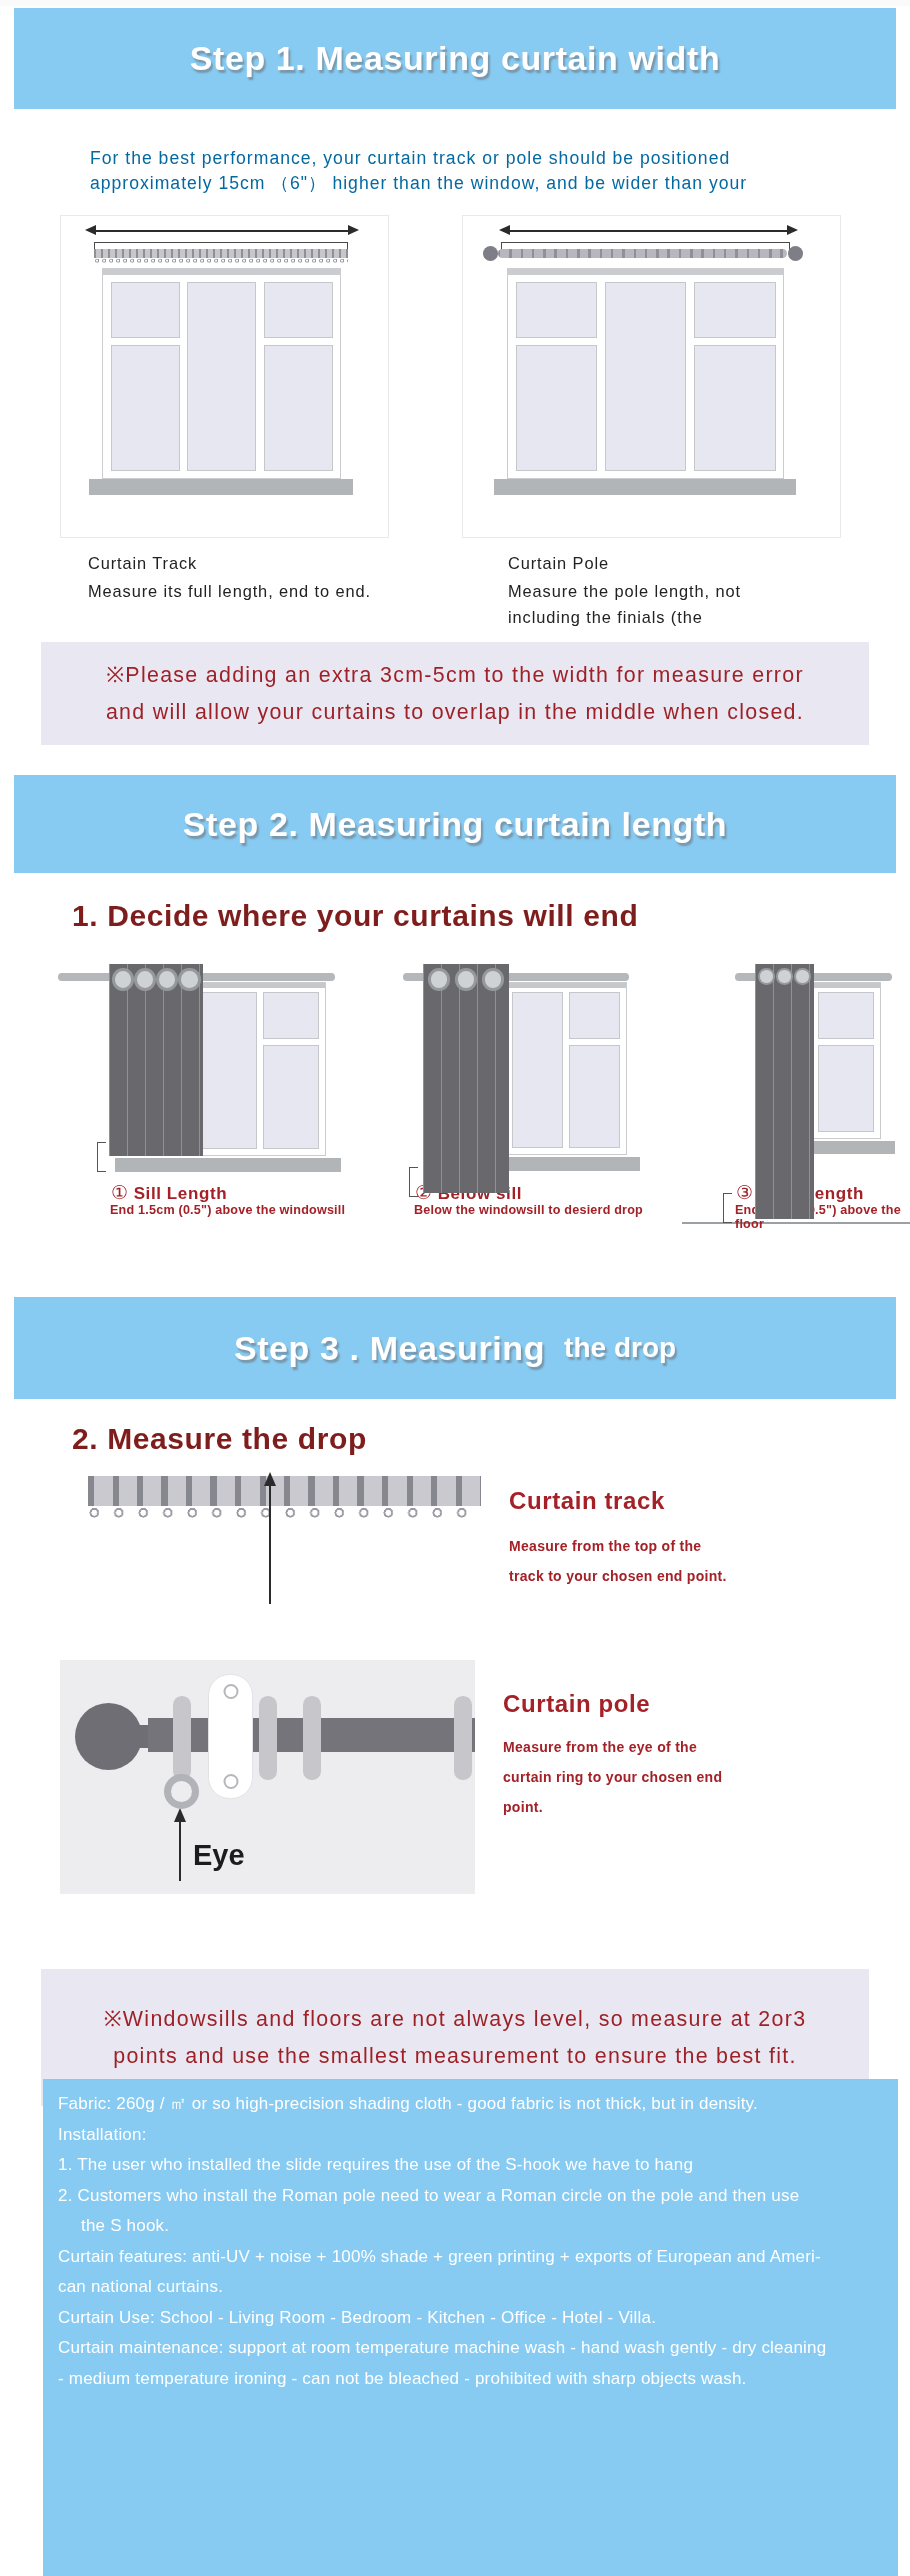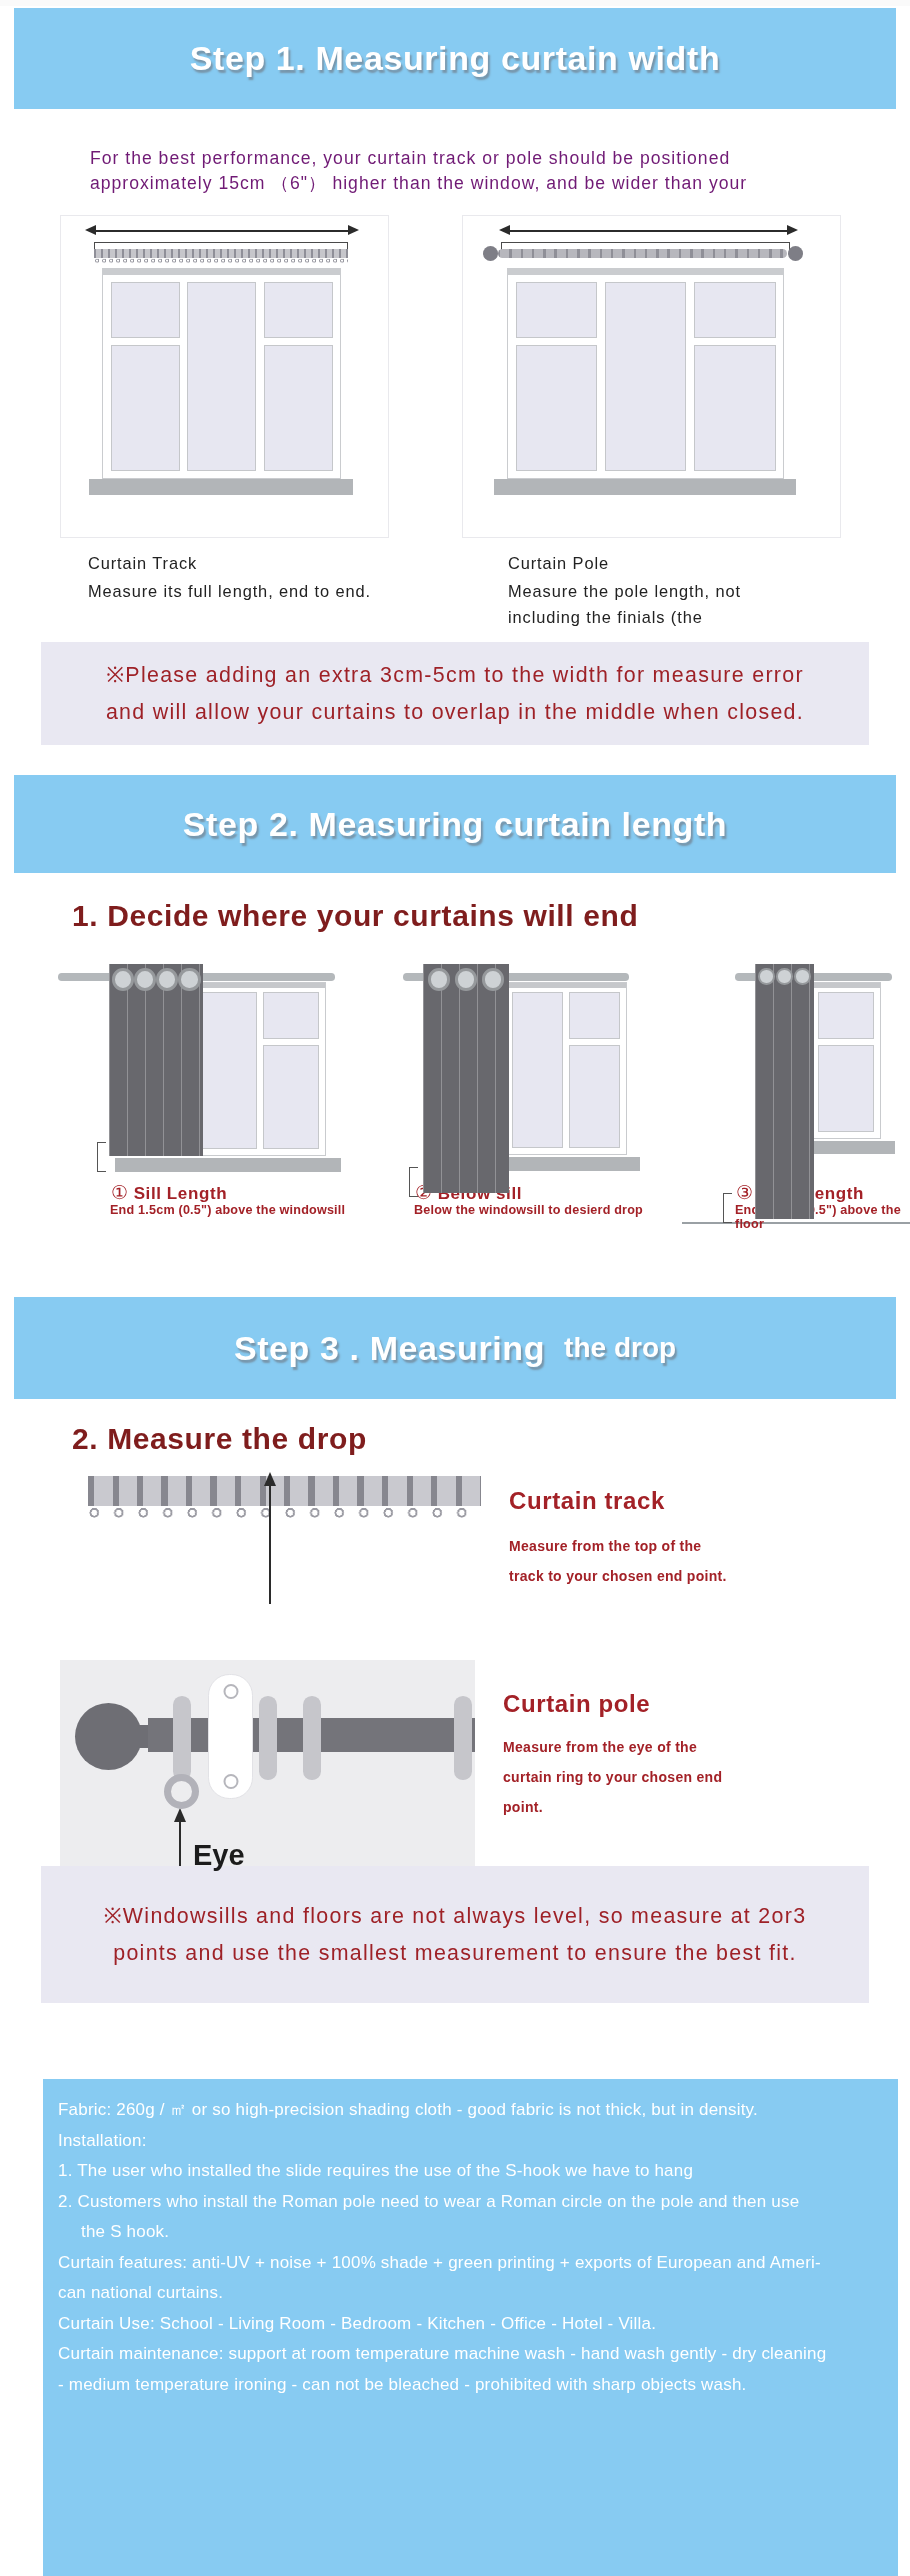--- a/index.html
+++ b/index.html
@@ -11,32 +11,32 @@
         display:flex;align-items:center;justify-content:center;font-weight:bold;
         font-size:34px;letter-spacing:0.6px;
         text-shadow:1.9px 2.5px 1.9px rgba(110,120,130,.65);}
   #band1{top:1.9px;height:101px;}
   #band2{top:769px;height:98px;}
   #band3{top:1291px;height:102px;}
   #band3 .sub{font-size:28px;margin-left:19px;letter-spacing:0;}
 
   
   .intro{position:absolute;left:90px;top:140px;width:774px;font-size:17.6px;
-         line-height:24.5px;letter-spacing:1px;color:#701a75;}
+         line-height:24.5px;letter-spacing:1px;color:#0369a1;}
   .h-black{position:absolute;color:#7f1d1d;font-weight:bold;font-size:30px;letter-spacing:0.6px;}
   .cap-black{position:absolute;color:#222;font-size:16.4px;letter-spacing:0.9px;}
   .red-h{position:absolute;color:#a32127;font-weight:bold;font-size:24px;letter-spacing:0.6px;}
   .red-b{position:absolute;color:#a32127;font-weight:bold;font-size:14px;line-height:30px;letter-spacing:0.3px;}
 
   
   .note{position:absolute;left:41px;width:828px;background:#e9e8f2;color:#9e2127;
         display:flex;flex-direction:column;justify-content:center;text-align:center;
         font-size:21.4px;line-height:37px;letter-spacing:1.3px;}
   #note1{top:636px;height:103px;}
-  #note2{top:1860px;height:137px;}
+  #note2{top:1963px;height:137px;}
 
   
   .diag-box{position:absolute;background:#fff;border:1.3px solid #e9e9ed;}
   .diag-box > div{position:absolute;}
 
   .harrow{height:1.9px;background:#2b2b2b;}
   .harrow::before,.harrow::after{content:"";position:absolute;top:-5px;width:0;height:0;
       border-top:5.7px solid transparent;border-bottom:5.7px solid transparent;}
   .harrow::before{left:-10.7px;border-right:11.3px solid #2b2b2b;}
   .harrow::after{right:-10.7px;border-left:11.3px solid #2b2b2b;}
@@ -107,21 +107,21 @@
            border-radius:50%;border:2.5px solid #b6b6bc;background:#fff;box-sizing:border-box;}
   .p-mount .hole.top{top:8.8px;} .p-mount .hole.bot{bottom:8.8px;}
   .p-mount .slot{position:absolute;left:50%;transform:translateX(-50%);top:35px;width:25px;height:53px;
            border-radius:12.6px;background:#fff;}
   .p-eyering{left:104px;top:114px;width:35px;height:35px;border-radius:50%;
            border:7px solid #b2b2b9;box-sizing:border-box;z-index:4;}
   .p-eyelabel{left:133px;top:179px;font-size:29px;font-weight:bold;color:#1c1c1c;z-index:5;}
 
   
   #footer{position:absolute;left:43px;top:2073px;width:855px;height:497px;background:#87cbf2;
-          color:#fff;font-size:17px;line-height:30.5px;letter-spacing:0.2px;padding-top:16px;box-sizing:border-box;}
+          color:#fff;font-size:17px;line-height:30.5px;letter-spacing:0.2px;padding-top:10px;box-sizing:border-box;}
   #footer .fline{padding-left:15px;white-space:nowrap;}
   #footer .fline.indent{padding-left:38px;}
 </style>
 </head>
 <body>
 
 <div id="page">
 
   <div class="band" id="band1">
     <span>Step 1. Measuring curtain width</span>

